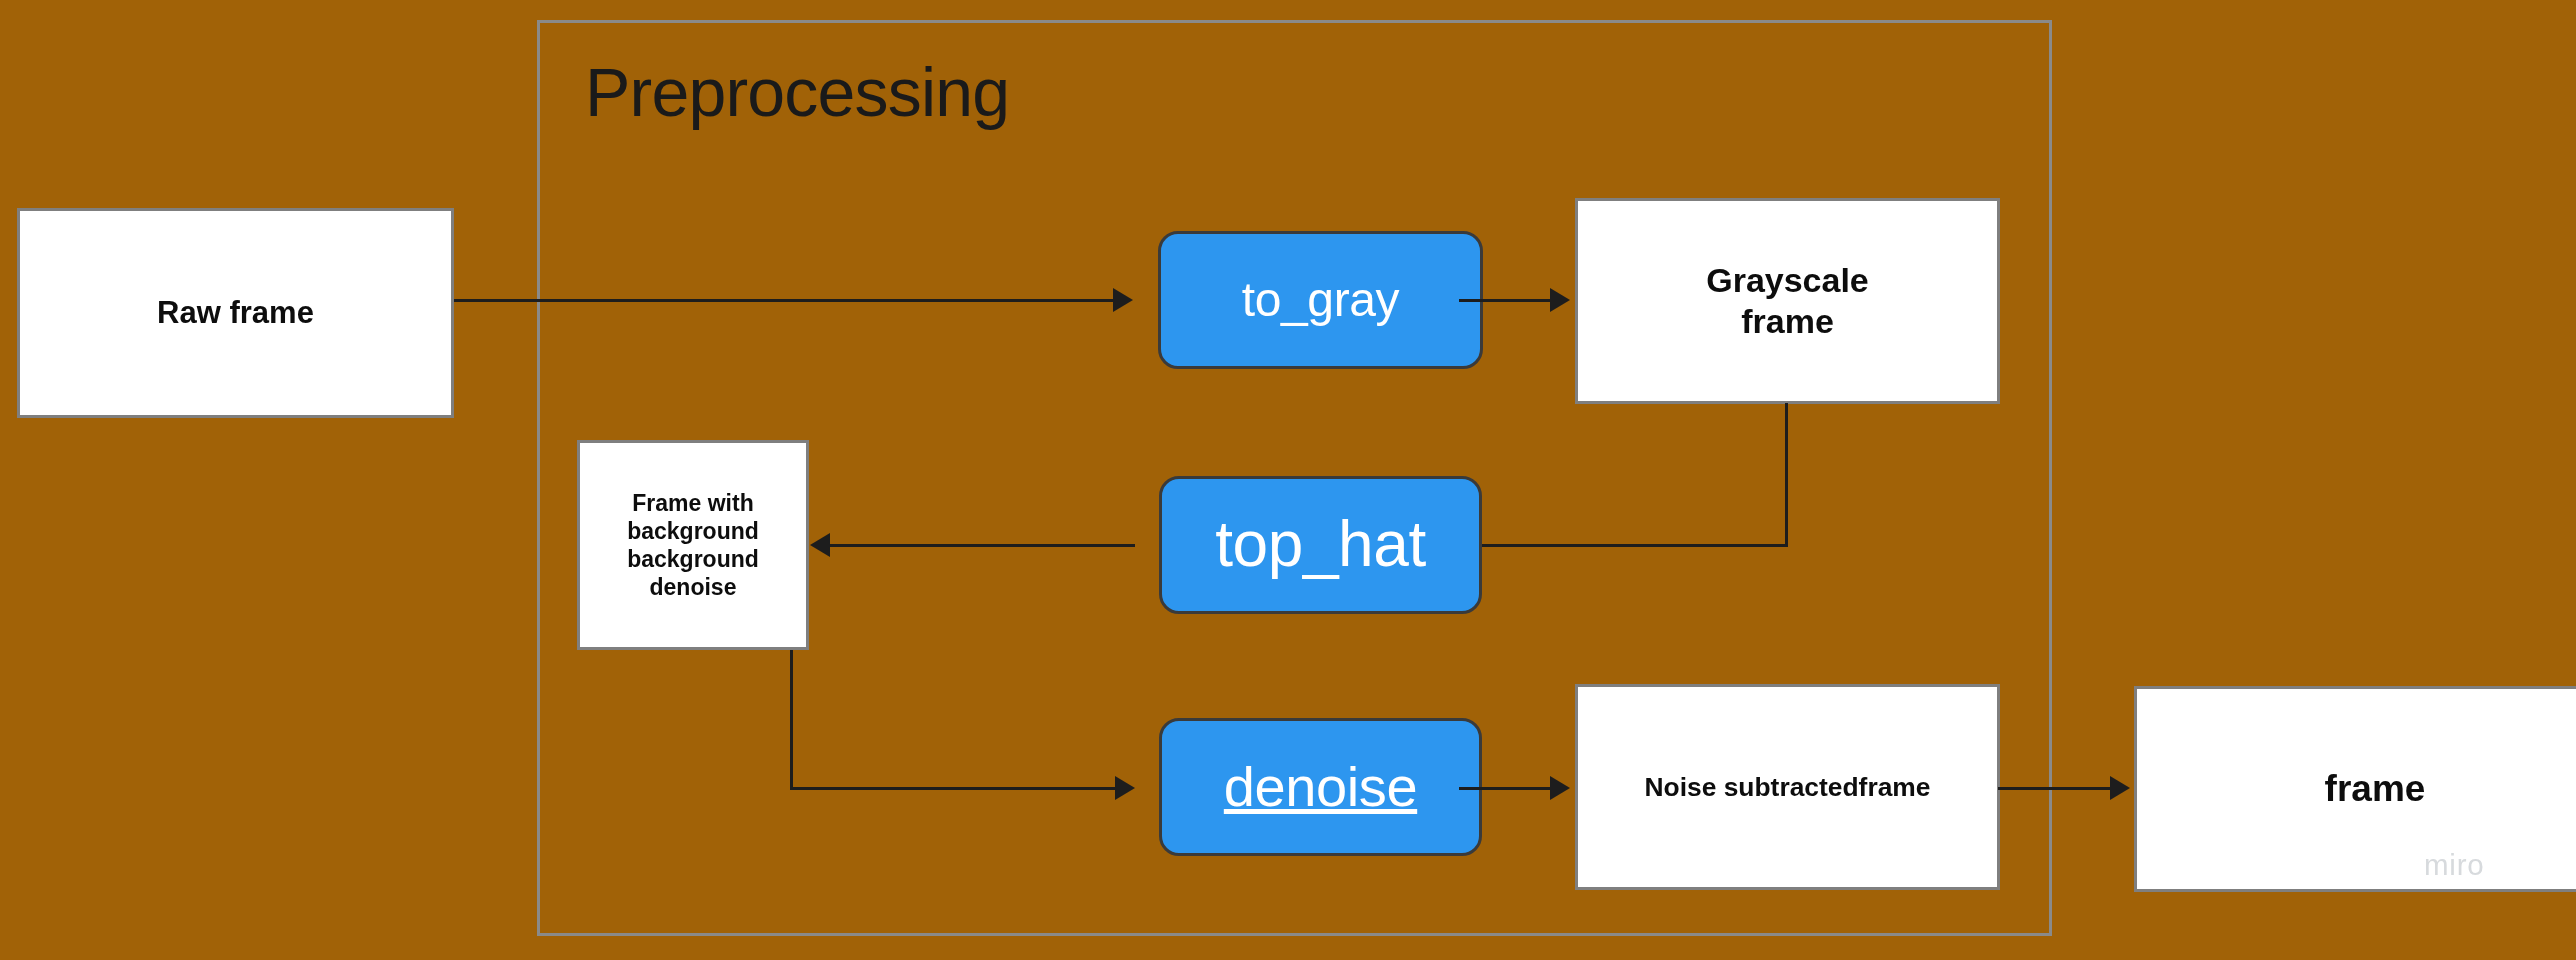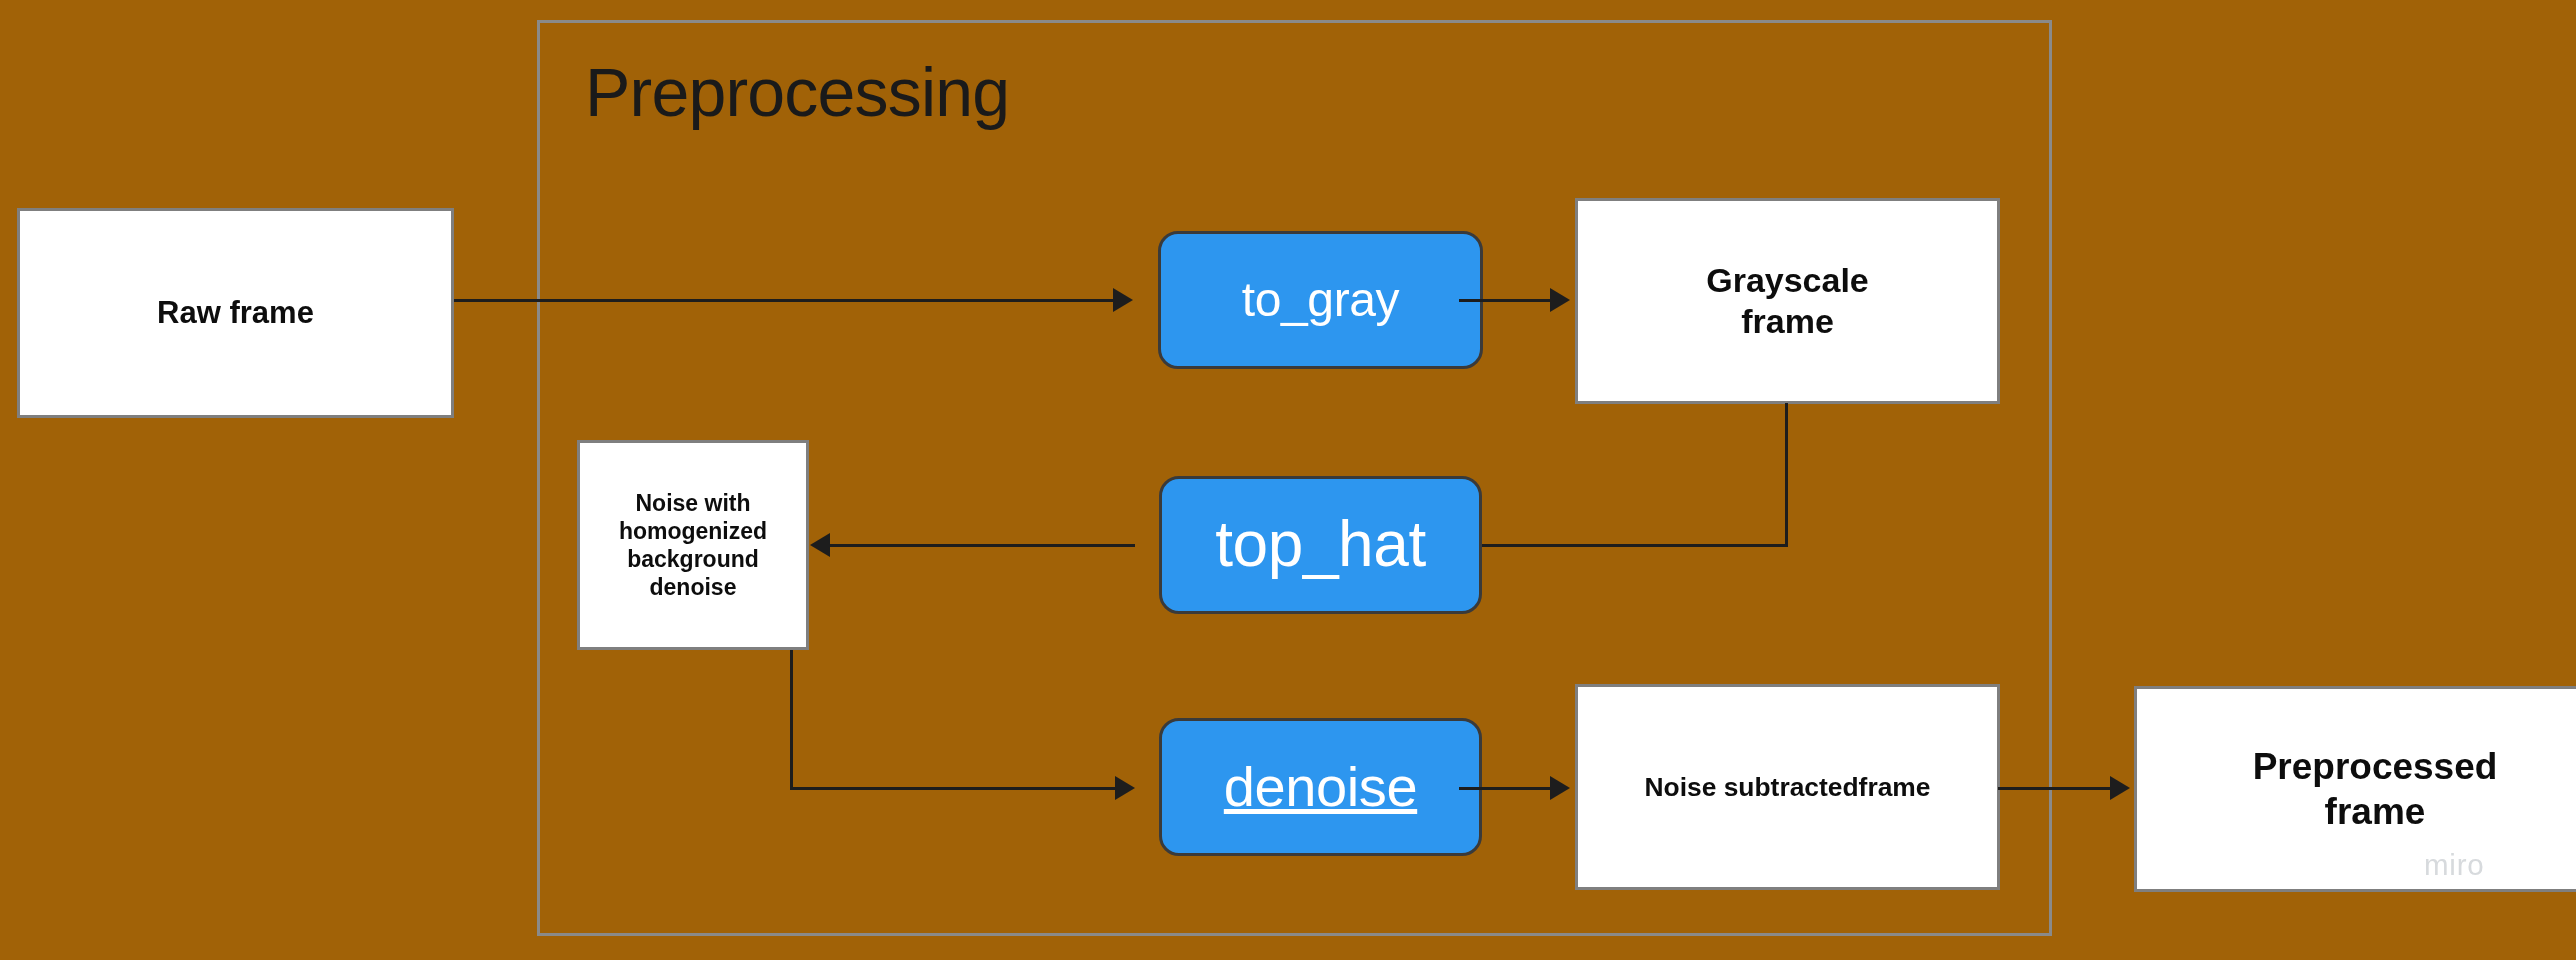--- a/index.html
+++ b/index.html
@@ -132,22 +132,22 @@
   <div class="arrow-left" style="left:1462px; top:533px;"></div>
 
   <div class="proc-box" style="left:1135px; top:476px; width:323px; height:138px; background:#2d96ef; font-size:64px;">
     <span>top_hat</span>
   </div>
 
   <div class="conn conn-h" style="left:830px; top:544px; width:305px;"></div>
   <div class="arrow-left" style="left:810px; top:533px;"></div>
 
   <div class="node-box" style="left:577px; top:440px; width:232px; height:210px; font-size:23px; flex-direction:column;">
-    <span>Noise with</span>
-    <span>homogenized</span>
+    <span>Frame with</span>
+    <span>background</span>
     <span>background denoise</span>
   </div>
 
   <div class="conn conn-v" style="left:790px; top:650px; height:140px;"></div>
   <div class="conn conn-h" style="left:790px; top:787px; width:330px;"></div>
   <div class="arrow-right" style="left:1115px; top:776px;"></div>
 
   <div class="proc-box" style="left:1135px; top:718px; width:323px; height:138px; background:#2d96ef; font-size:56px;text-decoration:underline;">
     <span>denoise</span>
   </div>
@@ -157,20 +157,19 @@
 
   <div class="node-box" style="left:1575px; top:684px; width:425px; height:206px; font-size:26.4px; flex-direction:row;">
     <span>Noise subtracted</span>
     <span>frame</span>
   </div>
 
   <div class="conn conn-h" style="left:1998px; top:787px; width:112px;"></div>
   <div class="arrow-right" style="left:2110px; top:776px;"></div>
 
   <div class="node-box" style="left:2134px; top:686px; width:482px; height:206px; font-size:37px; flex-direction:column;">
-    <span>Preprocessed</span>
     <span>frame</span>
   </div>
 
   <div class="watermark" style="left:2424px; top:848px; font-size:29.5px;">miro</div>
 
 </div>
 
 
 </body></html>

